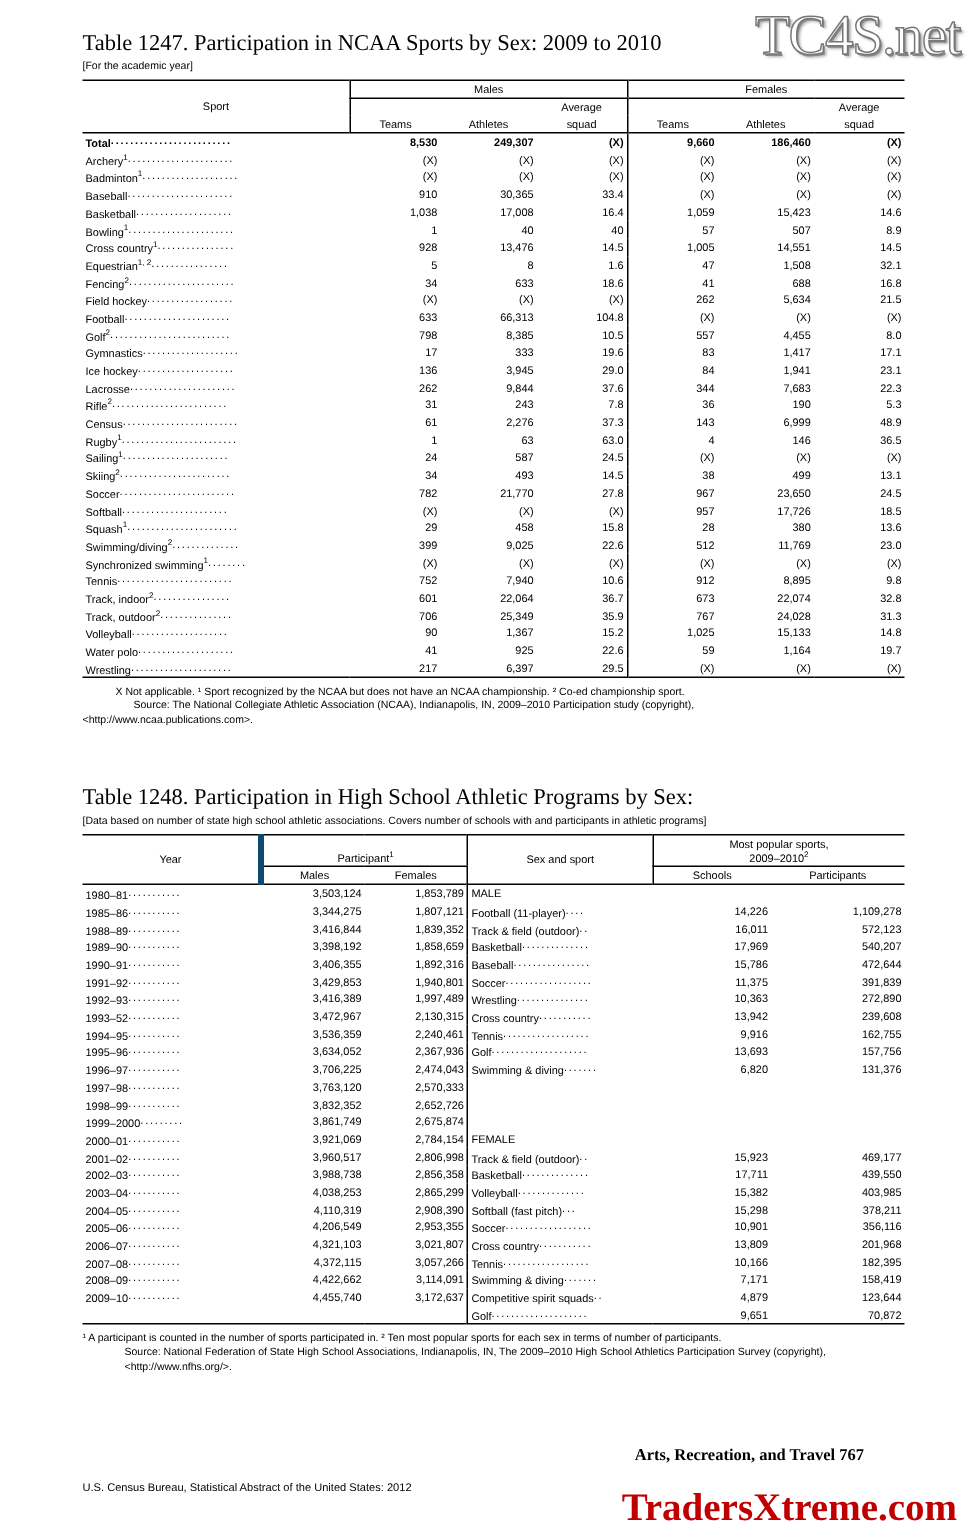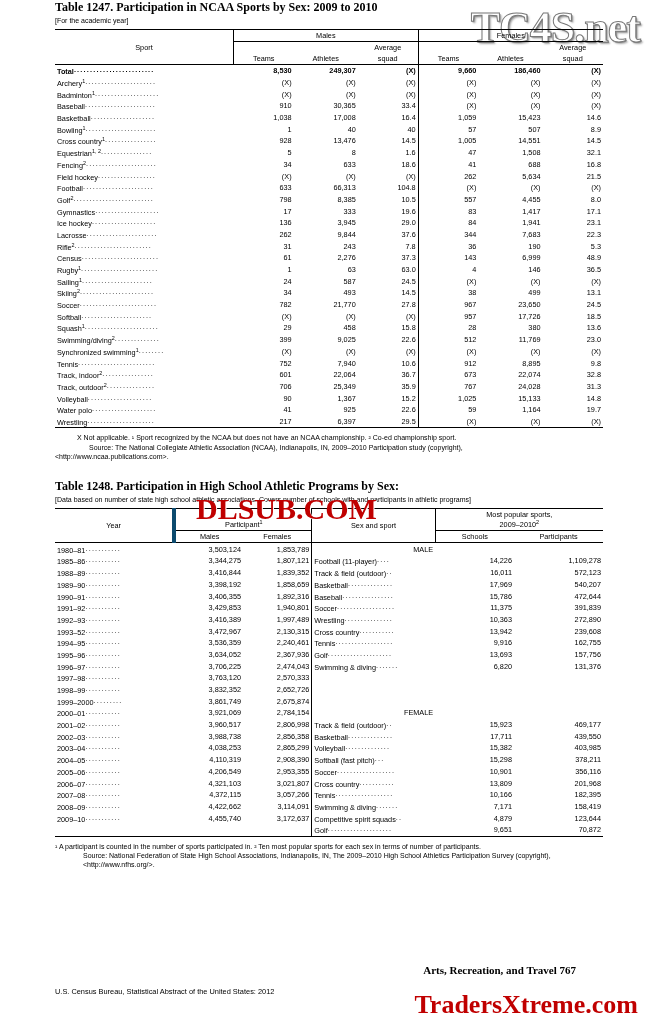--- a/index.html
+++ b/index.html
@@ -7,61 +7,62 @@
     width:652px;height:1024px;background:#ffffff;
     font-family:"Liberation Sans", sans-serif;
     color:#000;position:relative;overflow:hidden;
   }
   .page{position:relative;width:652px;height:1024px;}
 
   
   .wm-tc4s{
     position:absolute;top:2px;right:12px;
     font-family:"Liberation Serif", serif;
-    font-size:44px;font-weight:bold;color:#ffffff;
+    font-size:38px;font-weight:normal;color:#ffffff;
     -webkit-text-stroke:1px #777;
     text-shadow:1px 1px 0 #888, 2px 2px 2px rgba(0,0,0,.35);
     letter-spacing:-1px;
   }
   .wm-dlsub{
     position:absolute;top:492px;left:196px;
     font-family:"Liberation Serif", serif;
     font-size:30px;font-weight:bold;color:#c00000;
     letter-spacing:0px;
     text-shadow:1px 1px 0 #fff;
   }
   .wm-traders{
     position:absolute;bottom:4px;right:14px;
     font-family:"Liberation Serif", serif;
     font-size:26px;font-weight:bold;color:#c00000;
     text-shadow:1px 1px 0 #fff;
   }
 
   
   .title{
-    font-size:12px;font-weight:bold;
+    font-size:15px;font-weight:normal;
     font-family:"Liberation Serif", serif;
     line-height:1.25;
+    margin-top:20px;
   }
   .subnote{font-size:7px;margin-top:2px;}
   .footnote{font-size:7px;line-height:1.32;}
 
   
   table{border-collapse:collapse;font-size:7.3px;width:100%;}
   .tbl-wrap{margin-top:5px;}
   .rule-top{border-top:1.1px solid #000;}
   .rule-bot{border-bottom:1.1px solid #000;}
   .hdr td,.hdr th{font-weight:normal;text-align:center;vertical-align:bottom;padding:1px 2px;}
   .vline{border-left:1px solid #000;}
   .thinline{border-bottom:.7px solid #000;}
 
   td{padding:0.35px 2px;}
   .lbl{text-align:left;white-space:nowrap;}
   .num{text-align:right;white-space:nowrap;}
-  .ctr{text-align:right;}
+  .ctr{text-align:left;}
   .bold{font-weight:bold;}
   sup{font-size:5.4px;vertical-align:super;}
 
   
   .dots{
     display:inline-block;
     overflow:hidden;white-space:nowrap;
     letter-spacing:1.2px;
   }
   .lbl .dots{color:#000;}
@@ -647,19 +648,18 @@
       </table>
     </div>
 
     <div style="margin-top:5px">
       <div class="footnote">¹ A participant is counted in the number of sports participated in. ² Ten most popular sports for each sex in terms of number of participants.</div>
       <div class="footnote" style="padding-left:28px">Source: National Federation of State High School Associations, Indianapolis, IN, The 2009–2010 High School Athletics Participation Survey (copyright), &lt;http://www.nfhs.org/&gt;.</div>
     </div>
 
   </div>
 
-  <div class="wm-dlsub">DLSUB.COM</div>
 
   <div class="footer-right">Arts, Recreation, and Travel  767</div>
   <div class="footer-left">U.S. Census Bureau, Statistical Abstract of the United States: 2012</div>
 
   <div class="wm-traders">TradersXtreme.com</div>
 </div>
 
 </body></html>

